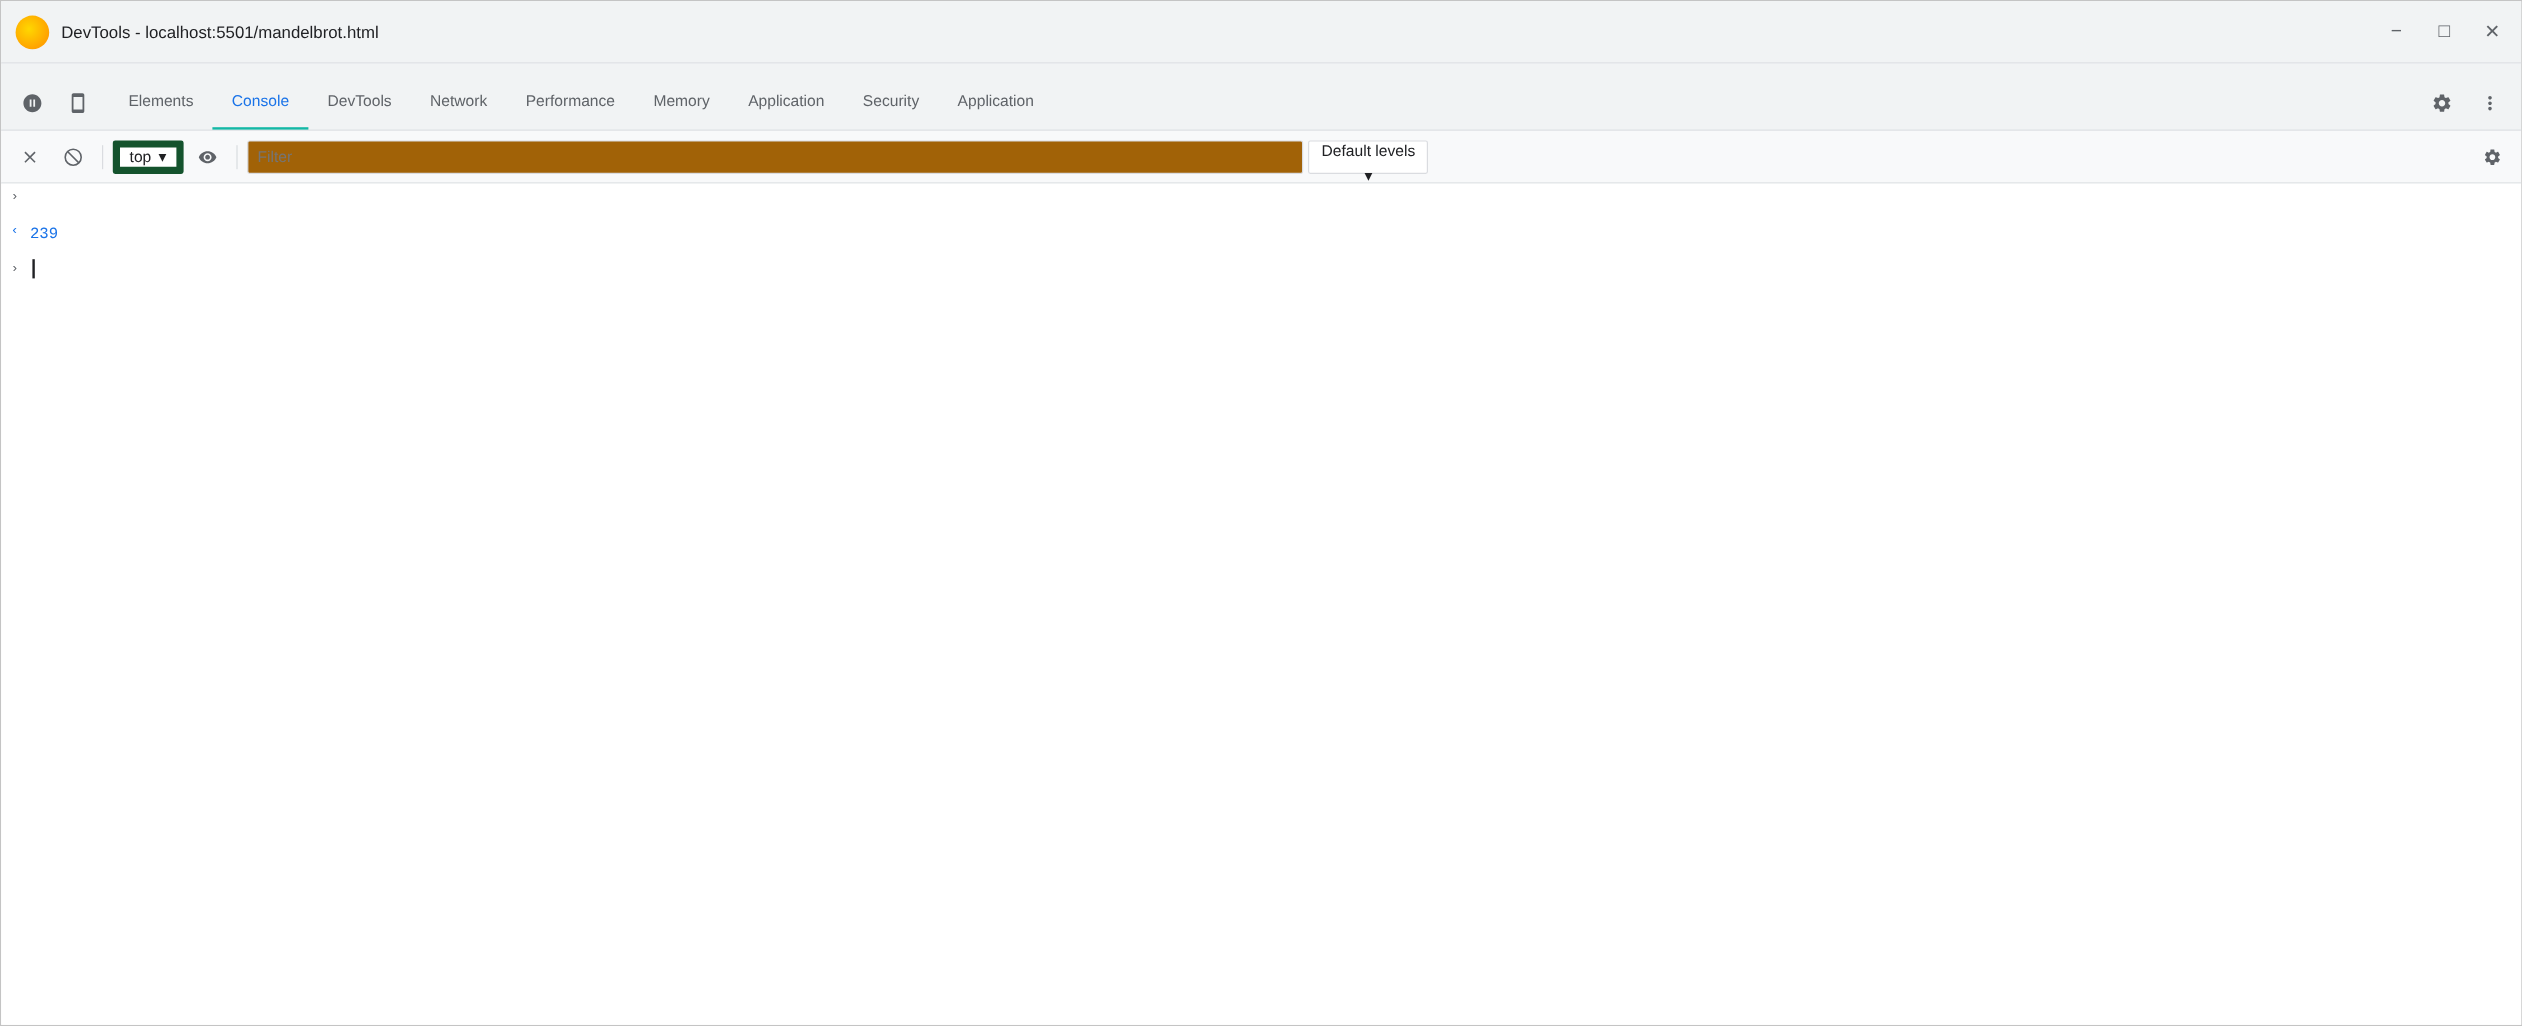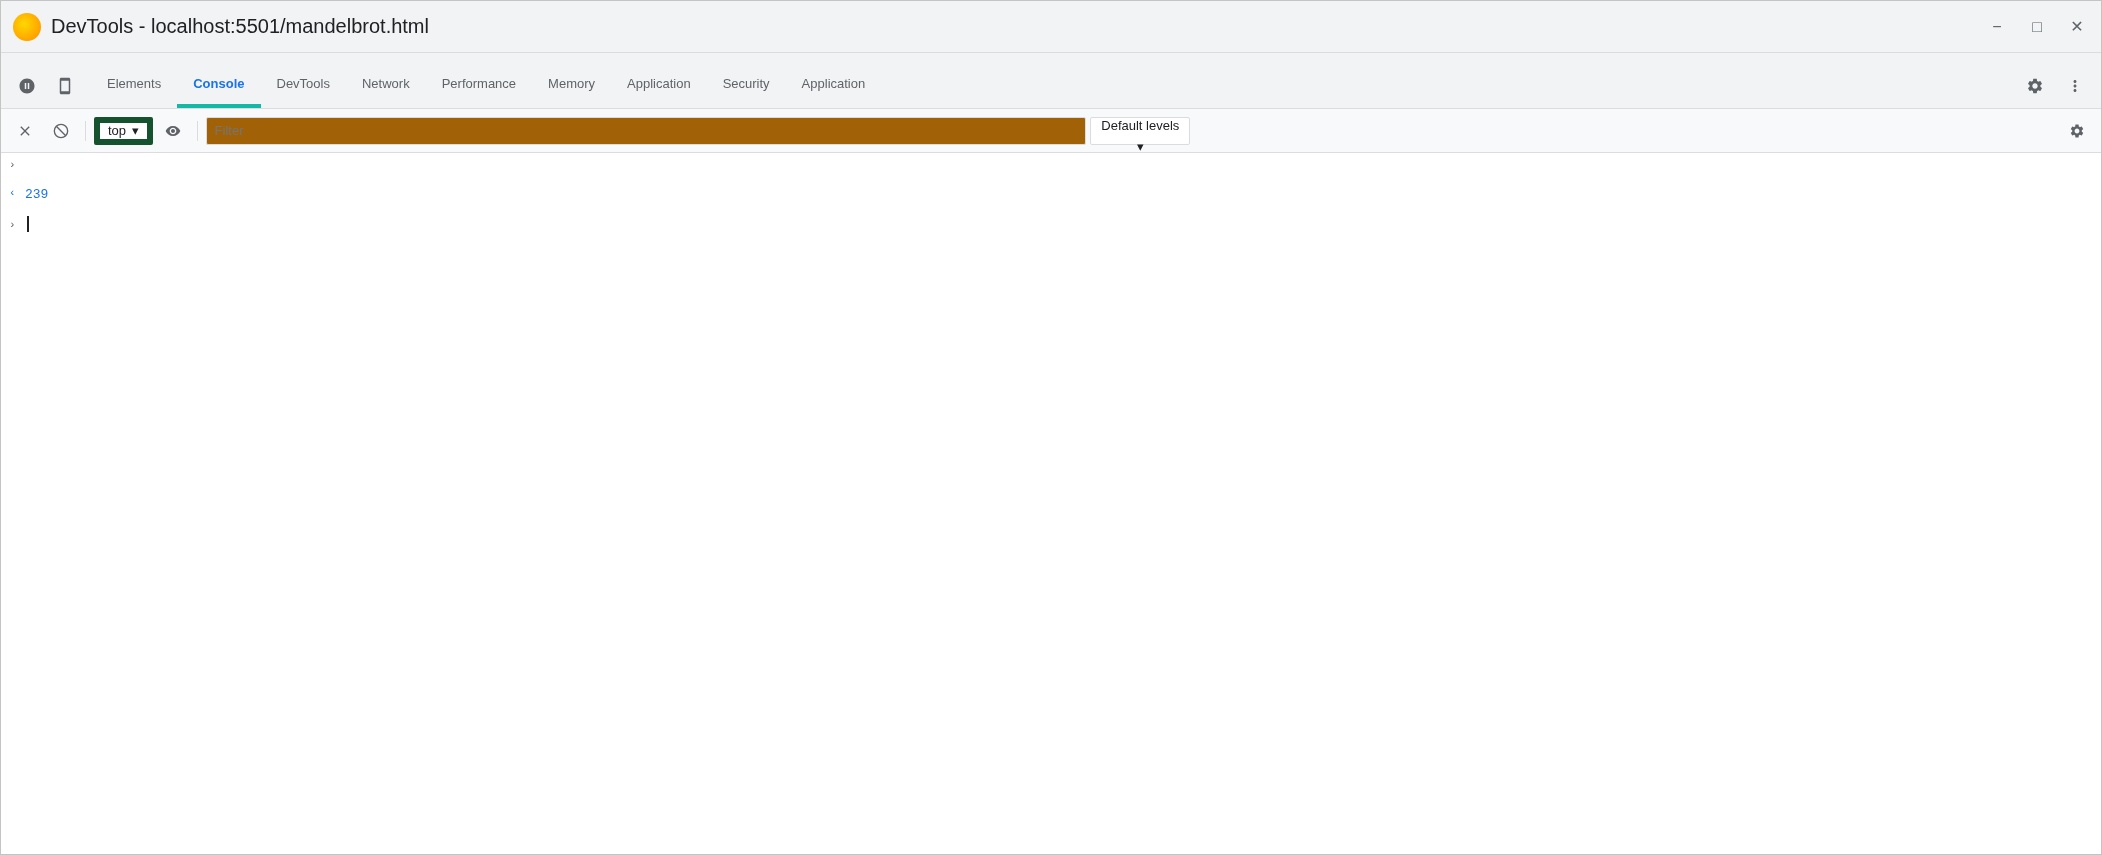--- a/index.html
+++ b/index.html
@@ -41,21 +41,21 @@
       width: 28px;
       height: 28px;
       border-radius: 50%;
       background: radial-gradient(circle at 40% 40%, #ffd700, #ff8c00);
       margin-right: 10px;
       flex-shrink: 0;
     }
 
     .title-bar-title {
       flex: 1;
-      font-size: 20px;
+      font-size: 14px;
       color: #202124;
       font-weight: 400;
     }
 
     .title-bar-controls {
       display: flex;
       gap: 16px;
       align-items: center;
     }
 
@@ -117,22 +117,22 @@
       color: #5f6368;
       border-bottom: 2px solid transparent;
       white-space: nowrap;
       height: 40px;
       display: flex;
       align-items: flex-start;
     }
 
     .tab.active {
       color: #1a73e8;
-      border-bottom: 4px solid #14b8a6;
-      font-weight: 700;
+      border-bottom: 2px solid #14b8a6;
+      font-weight: 400;
     }
 
     .tab-bar-right {
       display: flex;
       align-items: center;
       gap: 4px;
       padding-bottom: 4px;
     }
 
     

